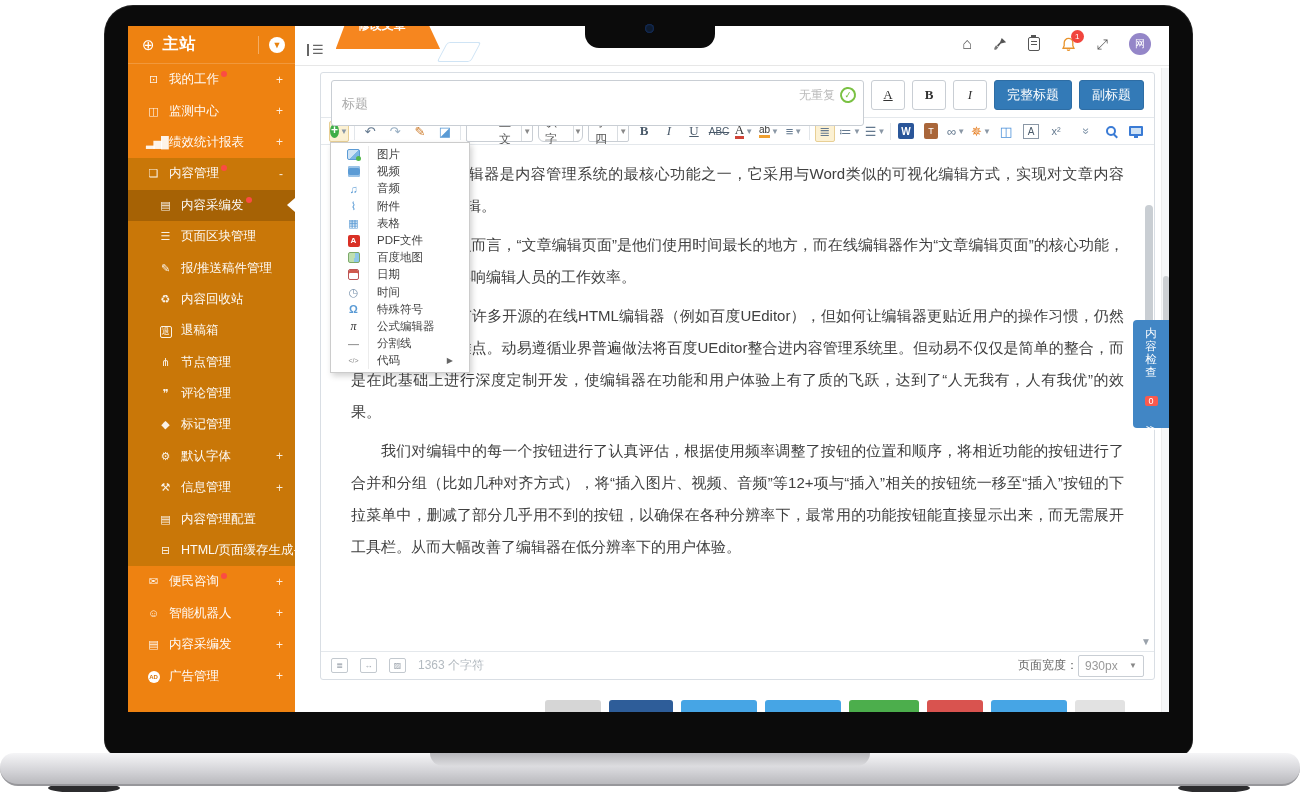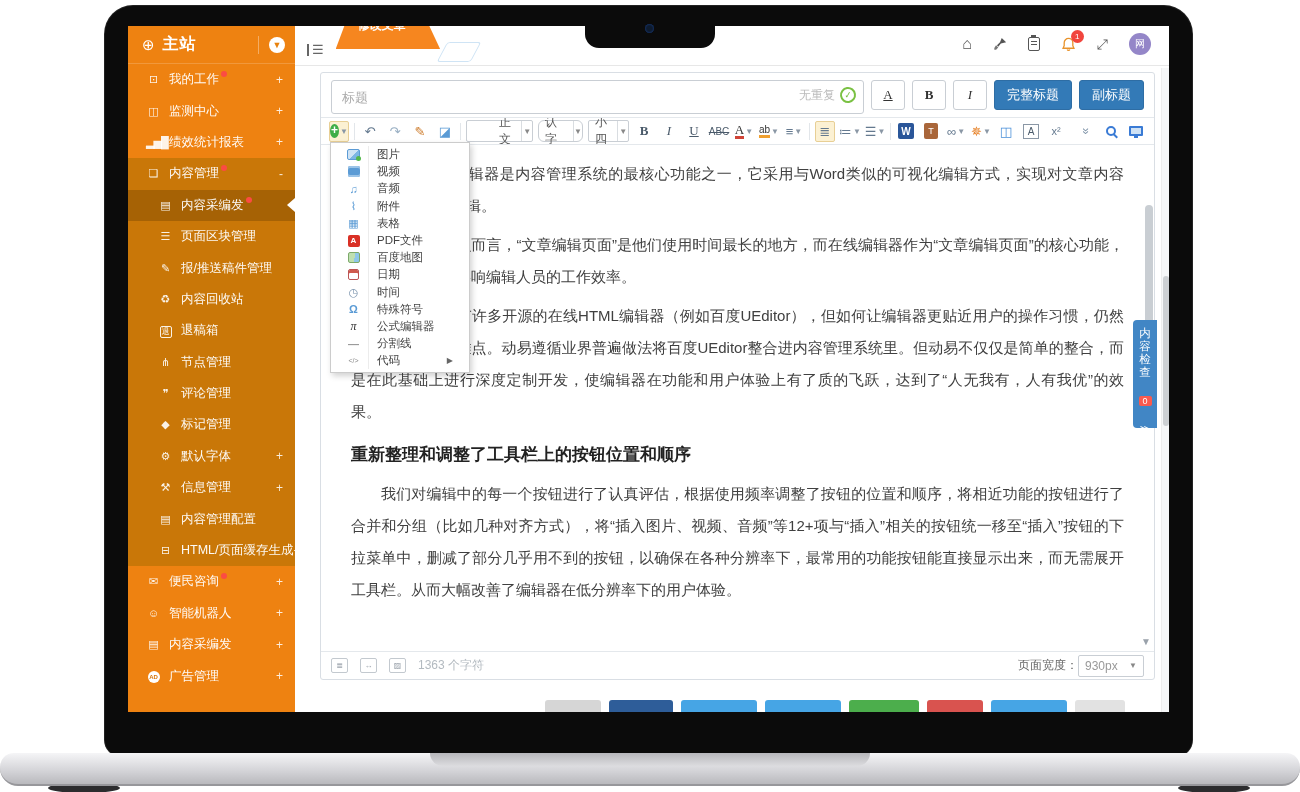--- a/index.html
+++ b/index.html
@@ -48,21 +48,21 @@
   .clipb::after { content:""; position:absolute; left:2px; top:3px; width:6px; height:1px; box-shadow:0 3px 0 #555; background:#555; }
   .badge { position:absolute; top:-7px; right:-8px; background:#f1453d; color:#fff; border-radius:50%; width:13px; height:13px; font-size:8px; display:flex; align-items:center; justify-content:center; }
   .avatar { width:22px; height:22px; border-radius:50%; background:#9486c8; color:#fff; font-size:10px; display:flex; align-items:center; justify-content:center; }
 
   .workspace { position:absolute; left:0; right:0; top:40px; bottom:0; background:#fff; }
 
   
   .editor-card { position:absolute; left:25px; top:6px; width:835px; height:608px; border:1px solid #d9dee4; border-radius:3px; background:#fff; display:flex; flex-direction:column; }
   .title-row { height:44px; flex:none; display:flex; align-items:center; gap:7px; padding:0 10px; }
   .title-wrap { flex:1; position:relative; height:30px; }
-  .title-wrap input { width:100%; height:34px; border:1px solid #c9ced4; border-radius:3px; padding:0 90px 0 10px; font-size:13px; color:#333; outline:none; font-family:inherit; }
+  .title-wrap input { width:100%; height:46px; border:1px solid #c9ced4; border-radius:3px; padding:0 90px 0 10px; font-size:13px; color:#333; outline:none; font-family:inherit; }
   .title-wrap input::placeholder { color:#aaa; }
   .dup { position:absolute; right:8px; top:0; height:30px; display:flex; align-items:center; gap:5px; font-size:12px; color:#bbb; }
   .okc { width:16px; height:16px; border:2px solid #7ac143; border-radius:50%; color:#7ac143; font-size:9px; display:flex; align-items:center; justify-content:center; transform:rotate(-8deg); }
   .tbtn { height:30px; min-width:34px; border:1px solid #c9ced4; border-radius:3px; background:#fff; font-size:13px; color:#333; display:flex; align-items:center; justify-content:center; cursor:pointer; font-family:"Liberation Serif","DejaVu Serif",serif; }
   .tbtn.a { text-decoration:underline; } .tbtn.b { font-weight:bold; } .tbtn.i { font-style:italic; }
   .bluebtn { height:30px; padding:0 12px; background:#337ab7; border:1px solid #2e6da4; border-radius:3px; color:#fff; font-size:13px; display:flex; align-items:center; cursor:pointer; }
 
   
   .toolbar { height:28px; flex:none; border-top:1px solid #e4e8ec; border-bottom:1px solid #e4e8ec; display:flex; align-items:center; padding:0 8px; gap:5px; overflow:hidden; }
   .ti { min-width:20px; height:21px; display:inline-flex; align-items:center; justify-content:center; font-size:13px; color:#64798f; border-radius:2px; cursor:pointer; gap:1px; }
@@ -113,21 +113,21 @@
 
   
   .status { height:28px; flex:none; border-top:1px solid #e4e8ec; display:flex; align-items:center; padding:0 10px; gap:12px; }
   .sb-ico { width:17px; height:15px; border:1px solid #c3c9cf; border-radius:2px; color:#9aa2ab; font-size:8px; display:flex; align-items:center; justify-content:center; cursor:pointer; }
   .charcount { font-size:12px; color:#b3bac0; }
   .pw { margin-left:auto; display:flex; align-items:center; font-size:12px; color:#666; }
   .pw-select { width:66px; height:22px; border:1px solid #c9ced4; border-radius:2px; display:flex; align-items:center; justify-content:space-between; padding:0 6px; color:#999; font-size:12px; cursor:pointer; }
   .pw-select .car { font-size:8px; color:#888; }
 
   
-  .checker-tab { position:absolute; left:838px; top:254px; width:24px; height:108px; background:#4186c5; border-radius:4px 0 0 4px; color:#fff; display:flex; flex-direction:column; align-items:center; padding-top:7px; gap:17px; cursor:pointer; z-index:30; }
+  .checker-tab { position:absolute; left:838px; top:254px; width:36px; height:108px; background:#4186c5; border-radius:4px 0 0 4px; color:#fff; display:flex; flex-direction:column; align-items:center; padding-top:7px; gap:17px; cursor:pointer; z-index:30; }
   .checker-tab .vt { font-size:11.5px; line-height:13px; width:12px; text-align:center; word-break:break-all; }
   .checker-tab .cbadge { background:#fa5a4e; color:#fff; border-radius:2px; font-size:9px; width:13px; height:15px; display:flex; align-items:center; justify-content:center; }
   .checker-tab .carr { font-size:10px; }
   .main-scroll { position:absolute; right:0; top:2px; bottom:0; width:8px; background:#f6f7f8; border-left:1px solid #ededed; }
   .main-scroll .thumb { position:absolute; left:1px; top:208px; width:6px; height:150px; background:#cdd0d3; border-radius:3px; }
 
   
   .bottom-btns { position:absolute; left:250px; top:634px; height:14px; display:flex; gap:8px; }
   .bb { border-radius:3px 3px 0 0; height:20px; }
 </style>
@@ -353,21 +353,20 @@
               </span>
             <span class="ti">
                 <span class="monitor"></span>
               </span>
           </div>
 
           <div class="content">
             <p>在线HTML编辑器是内容管理系统的最核心功能之一，它采用与Word类似的可视化编辑方式，实现对文章内容的“所见即所得”编辑。</p>
             <p>对于编辑人员而言，“文章编辑页面”是他们使用时间最长的地方，而在线编辑器作为“文章编辑页面”的核心功能，其设计优劣直接影响编辑人员的工作效率。</p>
             <p>目前市面上有许多开源的在线HTML编辑器（例如百度UEditor），但如何让编辑器更贴近用户的操作习惯，仍然是产品设计中的难点。动易遵循业界普遍做法将百度UEditor整合进内容管理系统里。但动易不仅仅是简单的整合，而是在此基础上进行深度定制开发，使编辑器在功能和用户体验上有了质的飞跃，达到了“人无我有，人有我优”的效果。</p>
-            <h3>重新整理和调整了工具栏上的按钮位置和顺序</h3>
             <p>我们对编辑中的每一个按钮进行了认真评估，根据使用频率调整了按钮的位置和顺序，将相近功能的按钮进行了合并和分组（比如几种对齐方式），将“插入图片、视频、音频”等12+项与“插入”相关的按钮统一移至“插入”按钮的下拉菜单中，删减了部分几乎用不到的按钮，以确保在各种分辨率下，最常用的功能按钮能直接显示出来，而无需展开工具栏。从而大幅改善了编辑器在低分辨率下的用户体验。</p>
 
             <span class="edscroll"></span>
             <span class="downarr">▼</span>
           </div>
 
           <div class="status">
             <span class="sb-ico">≣</span>
             <span class="sb-ico">↔</span>
             <span class="sb-ico">▨</span>

